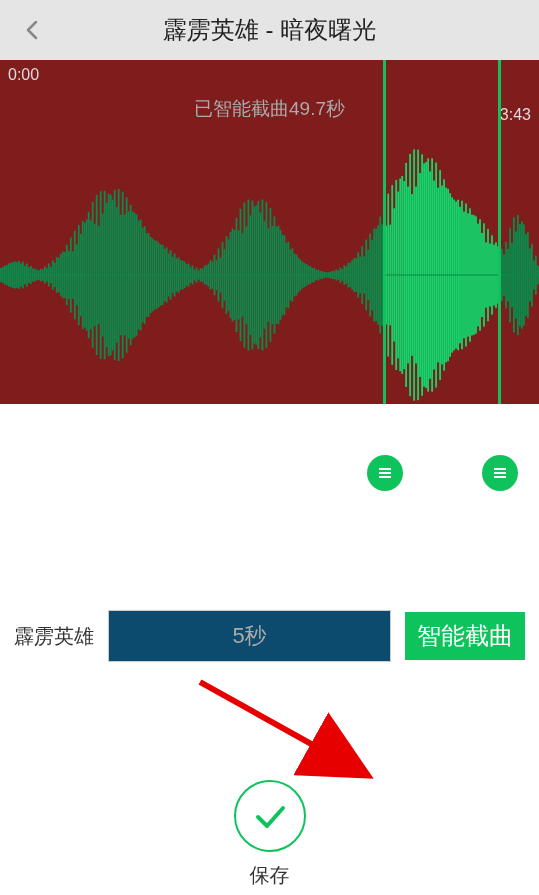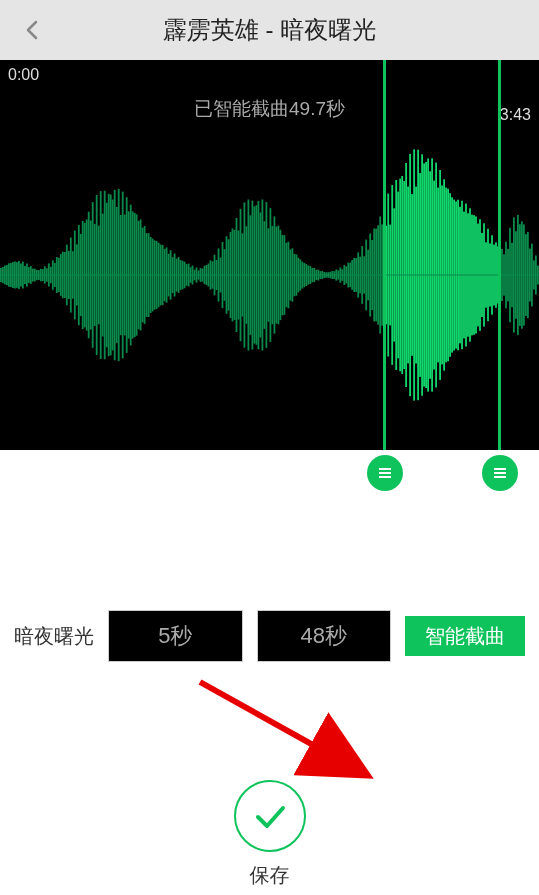--- a/index.html
+++ b/index.html
@@ -27,22 +27,22 @@
     height: 24px;
     cursor: pointer;
   }
   .title {
     flex: 1;
     text-align: center;
     font-size: 24px;
     color: #222;
   }
   .waveform-area {
-    background: #000000;
-    height: 390px;
+    background: #7f1d1d;
+    height: 344px;
     position: relative;
     overflow: hidden;
   }
   .time-start, .time-end {
     position: absolute;
     top: 6px;
     font-size: 16px;
     color: #ddd;
   }
   .time-start { left: 8px; }
@@ -104,28 +104,28 @@
   }
   .dur-box {
     flex: 1;
     height: 52px;
     border: 1px solid #ccc;
     display: flex;
     align-items: center;
     justify-content: center;
     font-size: 22px;
     color: #aaa;
-    background: #000000;
+    background: #0c4a6e;
   }
   .smart-btn {
     width: 120px;
-    height: 40px;
+    height: 48px;
     background: #0fc35c;
     color: #fff;
-    font-size: 20px;
+    font-size: 24px;
     display: flex;
     align-items: center;
     justify-content: center;
     cursor: pointer;
   }
   .arrow-svg {
     position: absolute;
     top: 670px;
     left: 190px;
     width: 190px;
@@ -472,23 +472,22 @@
 </div>
 <div class="handle h-right">
   <svg viewBox="0 0 18 18">
     <line x1="3" y1="5" x2="15" y2="5" stroke="#fff" stroke-width="2"></line>
     <line x1="3" y1="9" x2="15" y2="9" stroke="#fff" stroke-width="2"></line>
     <line x1="3" y1="13" x2="15" y2="13" stroke="#fff" stroke-width="2"></line>
   </svg>
 </div>
 
 <div class="duration-row">
-  <span class="dur-label">暗夜曙光</span>
+  <span class="dur-label">霹雳英雄</span>
   <div class="dur-box">5秒</div>
-  <div class="dur-box">48秒</div>
   <div class="smart-btn">智能截曲</div>
 </div>
 
 <svg class="arrow-svg" viewBox="0 0 190 120">
   <defs>
     <marker id="ah" markerWidth="12" markerHeight="12" refX="9" refY="6" orient="auto">
       <path d="M0,0 L12,6 L0,12 Z" fill="#e60000"></path>
     </marker>
   </defs>
   <line x1="10" y1="12" x2="168" y2="100" stroke="#e60000" stroke-width="6" marker-end="url(#ah)"></line>

